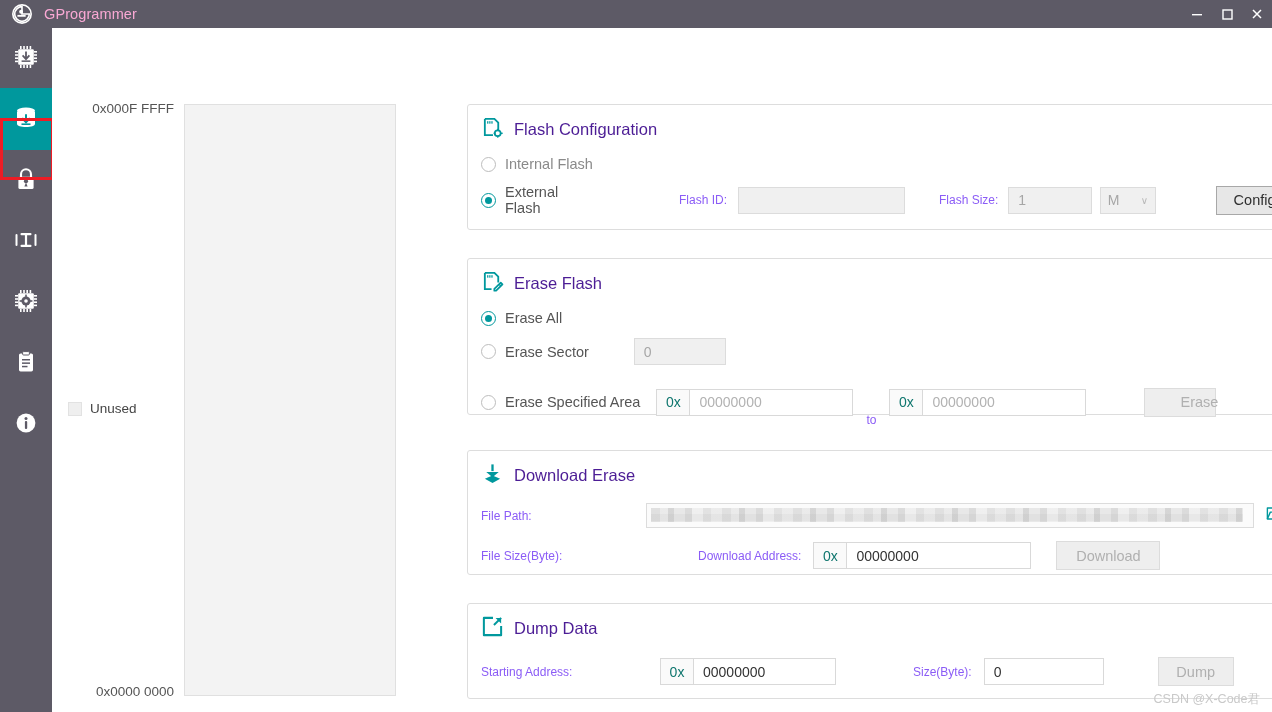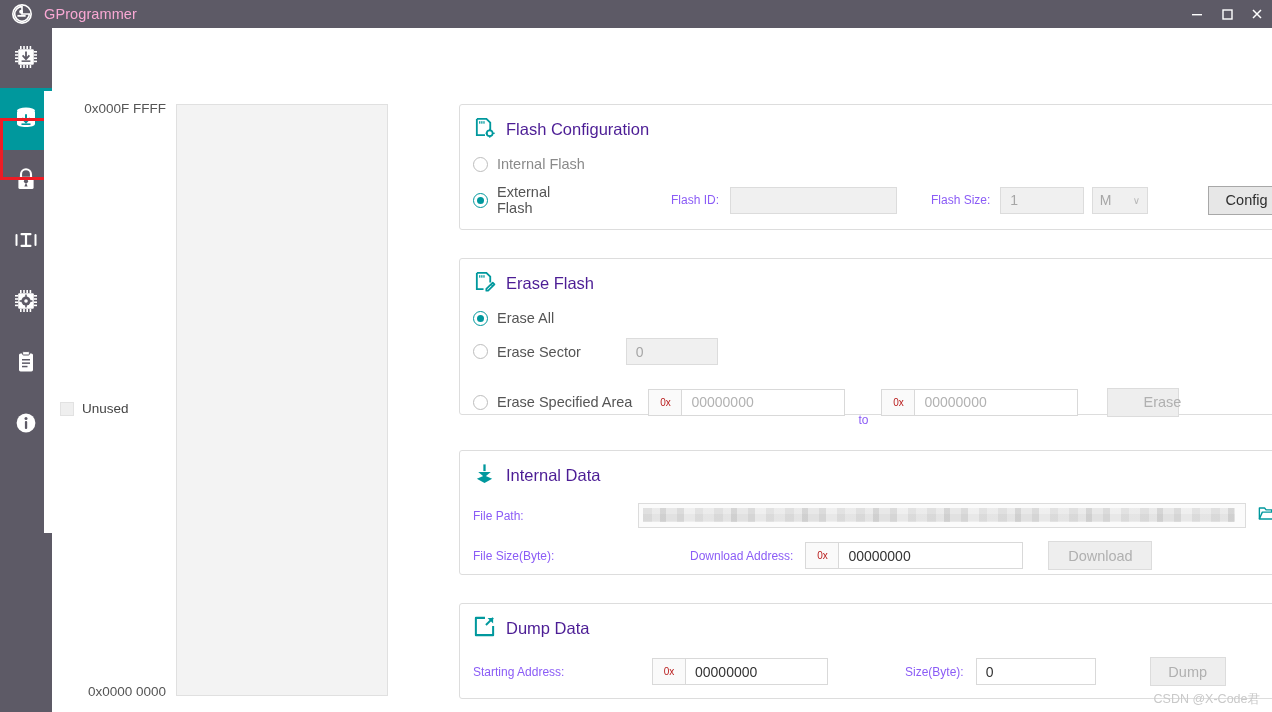--- a/index.html
+++ b/index.html
@@ -72,21 +72,21 @@
   .header-spacer { flex: 1 1 auto; }
   .link-btn {
     width: 32px; height: 32px; border-radius: 50%;
     background: #00989d;
     display: flex; align-items: center; justify-content: center;
     margin-right: 12px;
   }
 
   
   .body {
-    position: absolute; left: 44px; top: 91px; width: 1220px; height: 442px;
+    position: absolute; left: 52px; top: 91px; width: 1220px; height: 442px;
     background: #ffffff;
     text-decoration: underline;
   }
 
   
   .memmap {
     position: absolute; left: 0; top: 0; width: 364px; height: 621px;
   }
   .mem-labels {
     position: absolute; left: 0; top: 0; width: 132px; height: 621px;
@@ -165,21 +165,21 @@
   }
   .field.disabled { background: #f0f0f0; color: #a6a6a6; border-color: #dcdcdc; }
   .field.placeholder { color: #b2b2b2; }
 
   .hexgroup { display: flex; align-items: center; }
   .hexprefix {
     height: 27px; min-width: 33px;
     border: 1px solid #d9d9d9; border-right: none;
     background: #fafafa;
     display: flex; align-items: center; justify-content: center;
-    font-size: 10px; color: #b91c1c;
+    font-size: 14px; color: #0f766e;
   }
 
   .select {
     height: 27px; width: 58px;
     border: 1px solid #dcdcdc; background: #f0f0f0;
     display: flex; align-items: center; justify-content: space-between;
     padding: 0 7px;
     font-size: 14px; color: #a6a6a6;
   }
   .caret { font-size: 10px; color: #b8b8b8; }
@@ -485,35 +485,35 @@
               <span class="field placeholder" style="width:164px;">00000000</span>
             </span>
 
             <span class="lbl" style="margin-left:13px;margin-top:36px;">to</span>
 
             <span class="hexgroup" style="margin-left:13px;">
               <span class="hexprefix">0x</span>
               <span class="field placeholder" style="width:164px;">00000000</span>
             </span>
 
-            <span class="btn disabled" style="margin-left:29px; width:68px;padding-left:38px;">Erase</span>
+            <span class="btn disabled" style="margin-left:58px; width:68px;padding-left:38px;">Erase</span>
           </div>
         </div>
       </div>
 
       <div class="panel" style="top:359px; height:125px;">
         <div class="panel-head">
           <span>
             <svg width="23" height="23" viewBox="0 0 24 24">
               <path d="M12 2.5 v7" stroke="#00989d" stroke-width="2.4" fill="none"></path>
               <path d="M5.5 10.5 L12 16 L18.5 10.5 Z" fill="#00989d"></path>
               <path d="M4 17.5 L12 22 L20 17.5 L12 14.2 Z" fill="#00989d"></path>
             </svg>
           </span>
-          <div class="panel-title">Internal Data</div>
+          <div class="panel-title">Download Erase</div>
         </div>
         <div class="panel-body">
           <div class="row" style="margin-top:10px;">
             <span class="lbl" style="width:165px;">File Path:</span>
             <span class="blurfield" style="width:608px;">
               <span class="mosaic"></span>
             </span>
             <span class="folder-btn">
               <span>
                 <svg width="19" height="19" viewBox="0 0 22 22">

